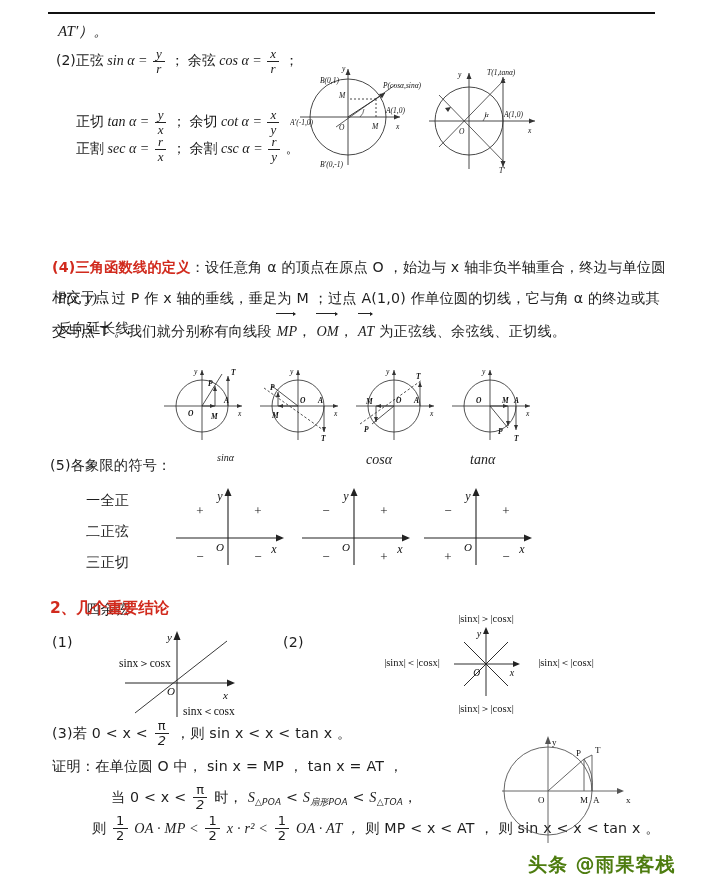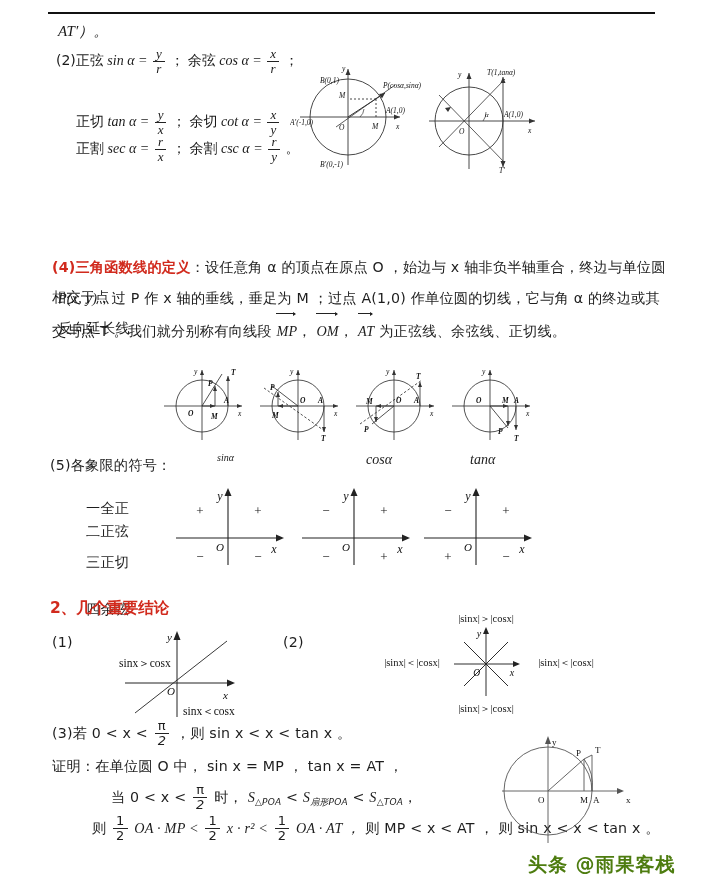--- a/index.html
+++ b/index.html
@@ -292,21 +292,21 @@
         <text x="54" y="41" fill="#111" stroke="none" font-weight="bold">M</text>
         <text x="50" y="72" fill="#111" stroke="none" font-weight="bold">P</text>
         <text x="66" y="41" fill="#111" stroke="none" font-weight="bold">A</text>
         <text x="66" y="79" fill="#111" stroke="none" font-weight="bold">T</text>
       </g>
     </g>
   </svg>
 
   <div class="para" style="left:50px; top:450px;">(5)各象限的符号：</div>
 
-  <div class="para" style="left:86px; top:485px;margin-top:8px;">一全正</div>
+  <div class="para" style="left:86px; top:485px;">一全正</div>
   <div class="para" style="left:86px; top:516px;">二正弦</div>
   <div class="para" style="left:86px; top:547px;">三正切</div>
   <div class="para" style="left:86px; top:594px;">四余弦</div>
 
   <div class="line it" style="left:217px; top:452px; font-size:10px;">sinα</div>
   <div class="line it" style="left:345px; top:452px; font-size:14px;margin-left:21px;">cosα</div>
   <div class="line it" style="left:470px; top:452px; font-size:14px;">tanα</div>
 
   <svg style="position:absolute; left:170px; top:483px;" width="125" height="85" viewBox="0 0 125 85">
     <g stroke="#222" stroke-width="1.1" fill="none">

